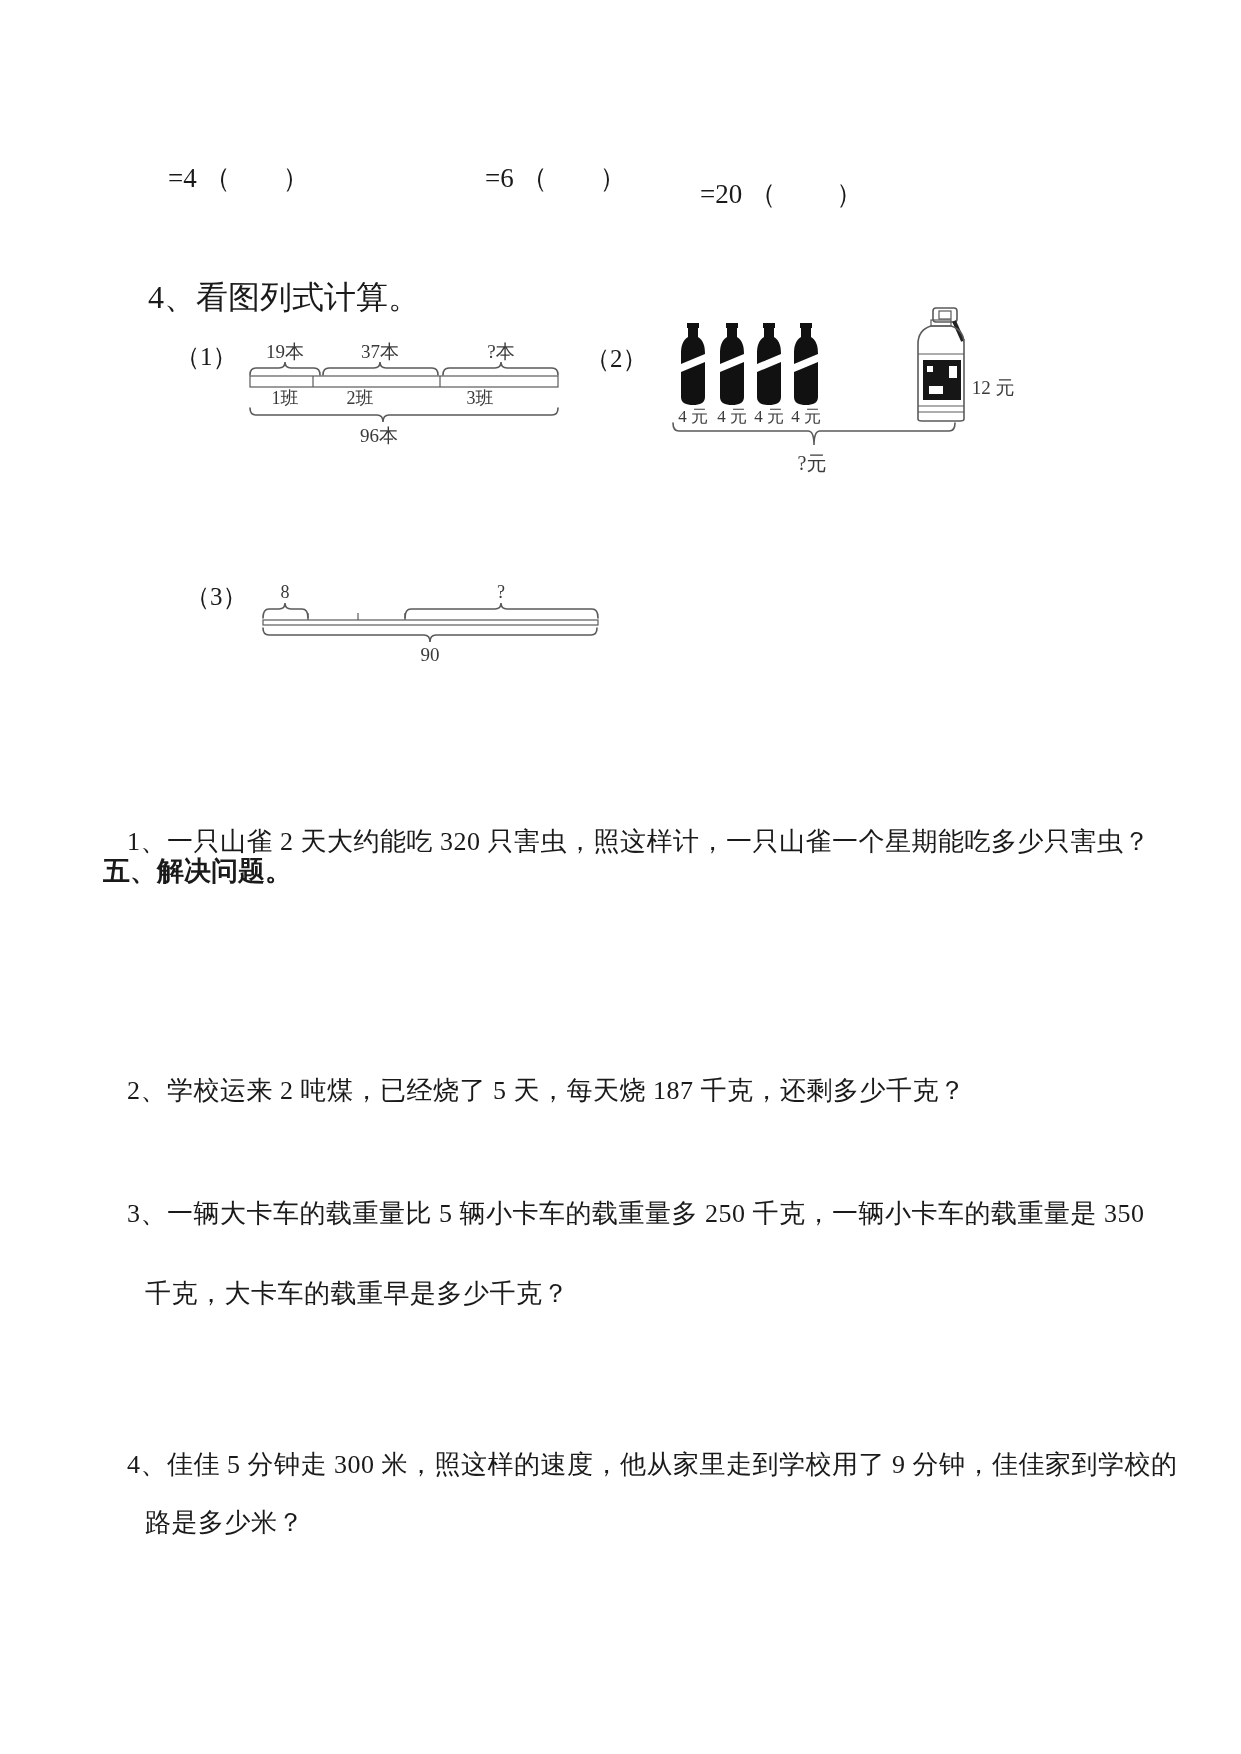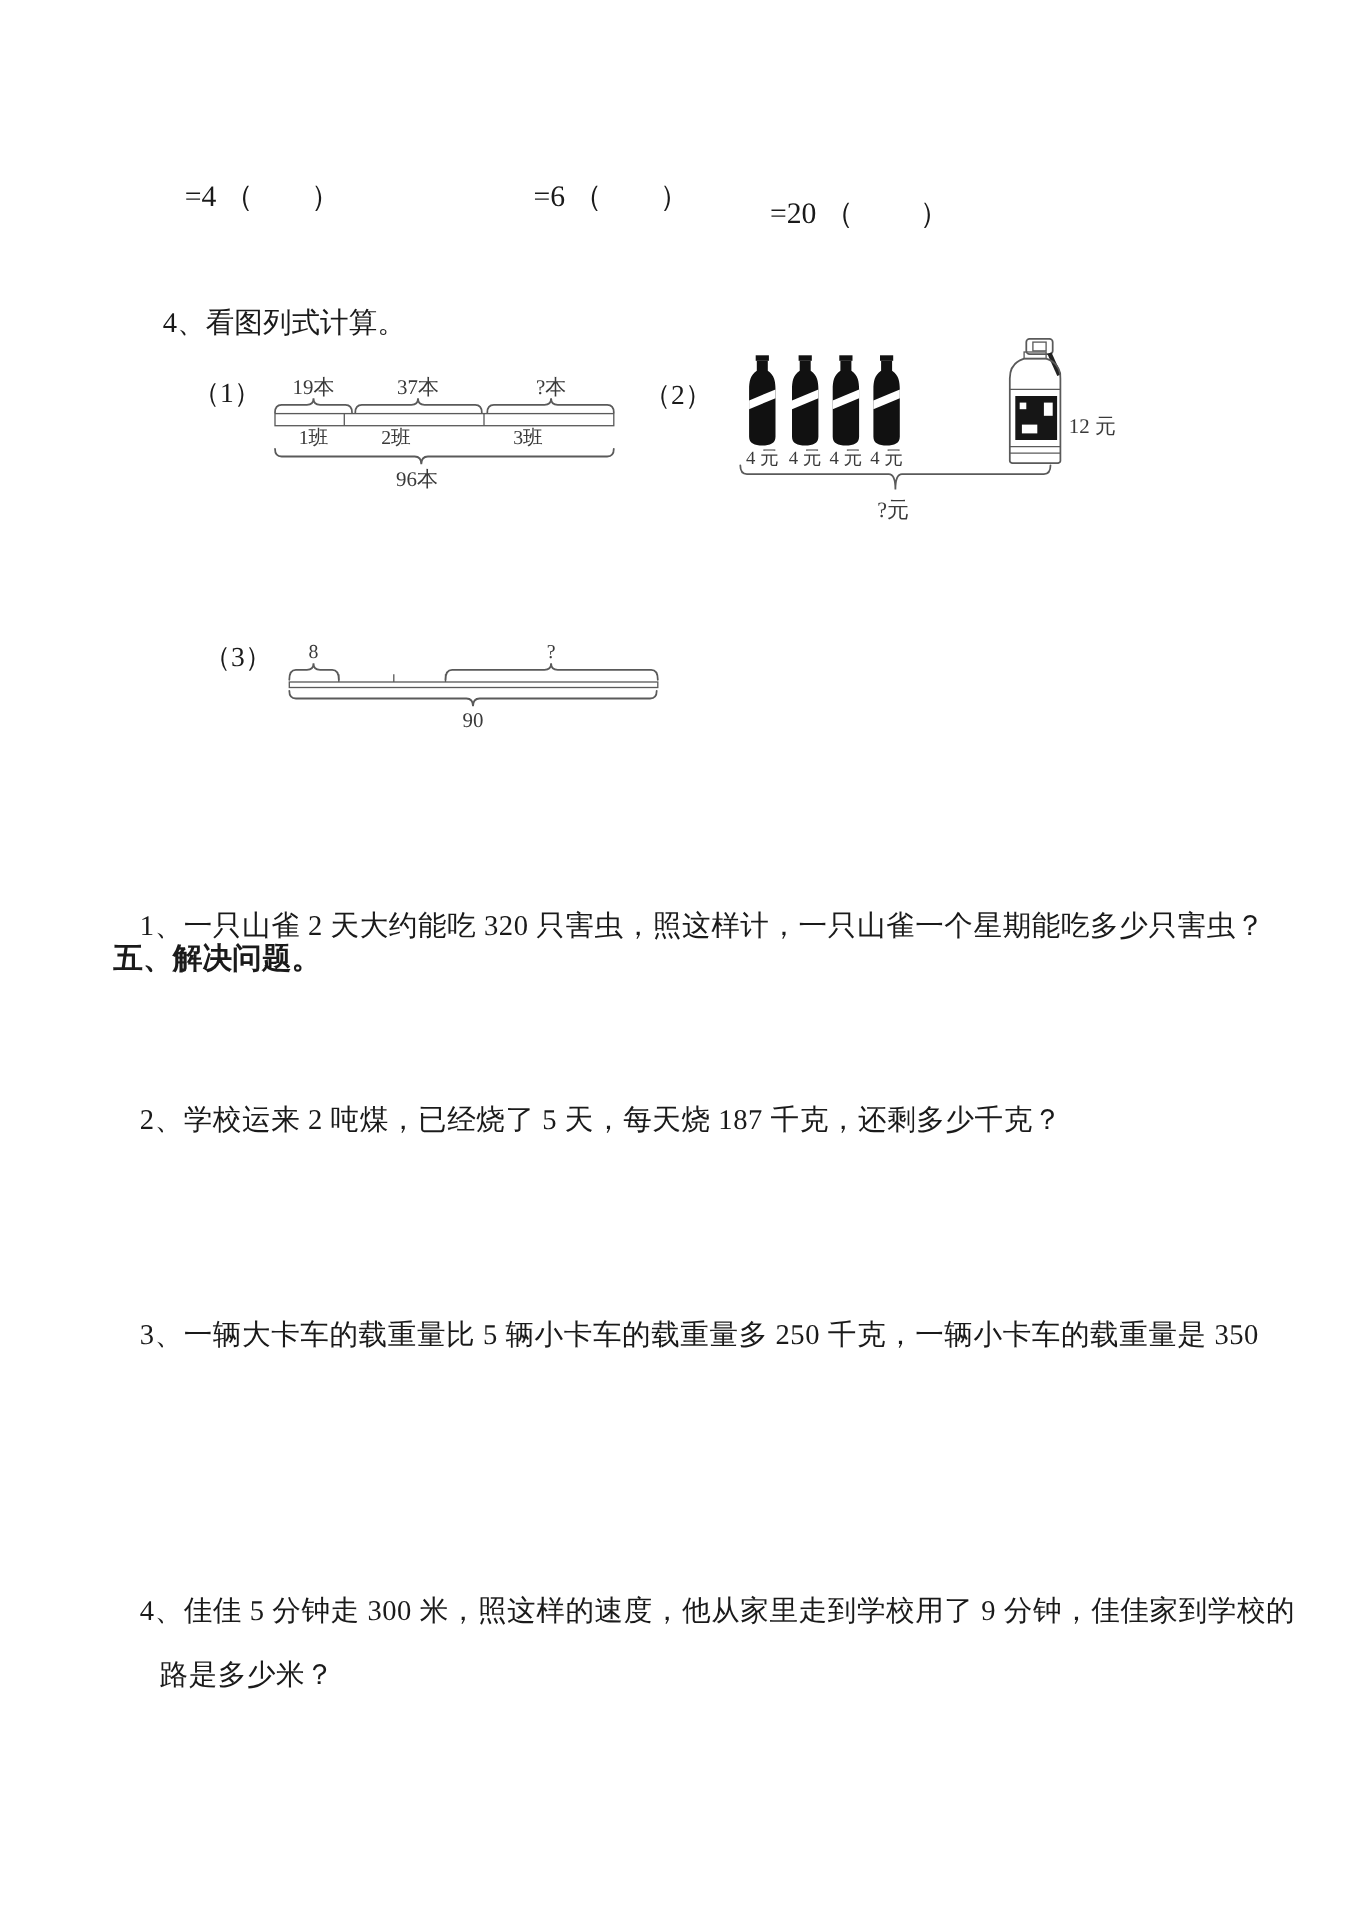--- a/index.html
+++ b/index.html
@@ -8,21 +8,21 @@
     width:1241px;height:1754px;
     margin:0 auto;
     background:#ffffff;
     font-family:"Liberation Serif","DejaVu Serif",serif;
     color:#1a1a1a;
     overflow:hidden;
   }
   .abs{position:absolute;white-space:nowrap;}
   .blank-item{font-size:27px;display:flex;align-items:baseline;}
   .blank-item .gap{display:inline-block;}
-  .qtitle{font-size:26px;}
+  .qtitle{font-size:32px;}
   .sec-title{font-size:27px;font-weight:bold;margin-top:48px;}
   .prob{font-size:26px;letter-spacing:0.5px;}
   .diagram-label{font-size:25px;}
   svg text{font-family:"Liberation Serif","DejaVu Serif",serif;fill:#3a3a3a;}
   svg .stroke{stroke:#5a5a5a;fill:none;stroke-width:1.6;stroke-linecap:round;}
   svg .thin{stroke:#5a5a5a;fill:none;stroke-width:1.2;}
 </style>
 </head>
 <body>
 
@@ -127,20 +127,21 @@
     <line x1="150" y1="35" x2="150" y2="42" class="thin"></line>
 
     <path class="stroke" d="M8,50 Q8,57 14,57 L169,57 Q175,57 175,64 Q175,57 181,57 L336,57 Q342,57 342,50"></path>
     <text x="175" y="83" font-size="19" text-anchor="middle">90</text>
   </svg>
 
   <div class="abs sec-title" style="left:103px;top:805px;">五、解决问题。</div>
 
   <div class="abs prob" style="left:127px;top:824px;">1、一只山雀 2 天大约能吃 320 只害虫，照这样计，一只山雀一个星期能吃多少只害虫？</div>
 
-  <div class="abs prob" style="left:127px;top:1000px;">2、学校运来 2 吨煤，已经烧了 5 天，每天烧 187 千克，还剩多少千克？</div>
+  <div class="abs prob" style="left:127px;top:1073px;">2、学校运来 2 吨煤，已经烧了 5 天，每天烧 187 千克，还剩多少千克？</div>
 
   <div class="abs prob" style="left:127px;top:1180px;margin-top:16px;">3、一辆大卡车的载重量比 5 辆小卡车的载重量多 250 千克，一辆小卡车的载重量是 350</div>
+  <div class="abs prob" style="left:145px;top:1276px;">千克，大卡车的载重早是多少千克？</div>
 
   <div class="abs prob" style="left:127px;top:1447px;text-align:center;">4、佳佳 5 分钟走 300 米，照这样的速度，他从家里走到学校用了 9 分钟，佳佳家到学校的</div>
   <div class="abs prob" style="left:145px;top:1505px;">路是多少米？</div>
 
 </div>
 
 </body></html>

